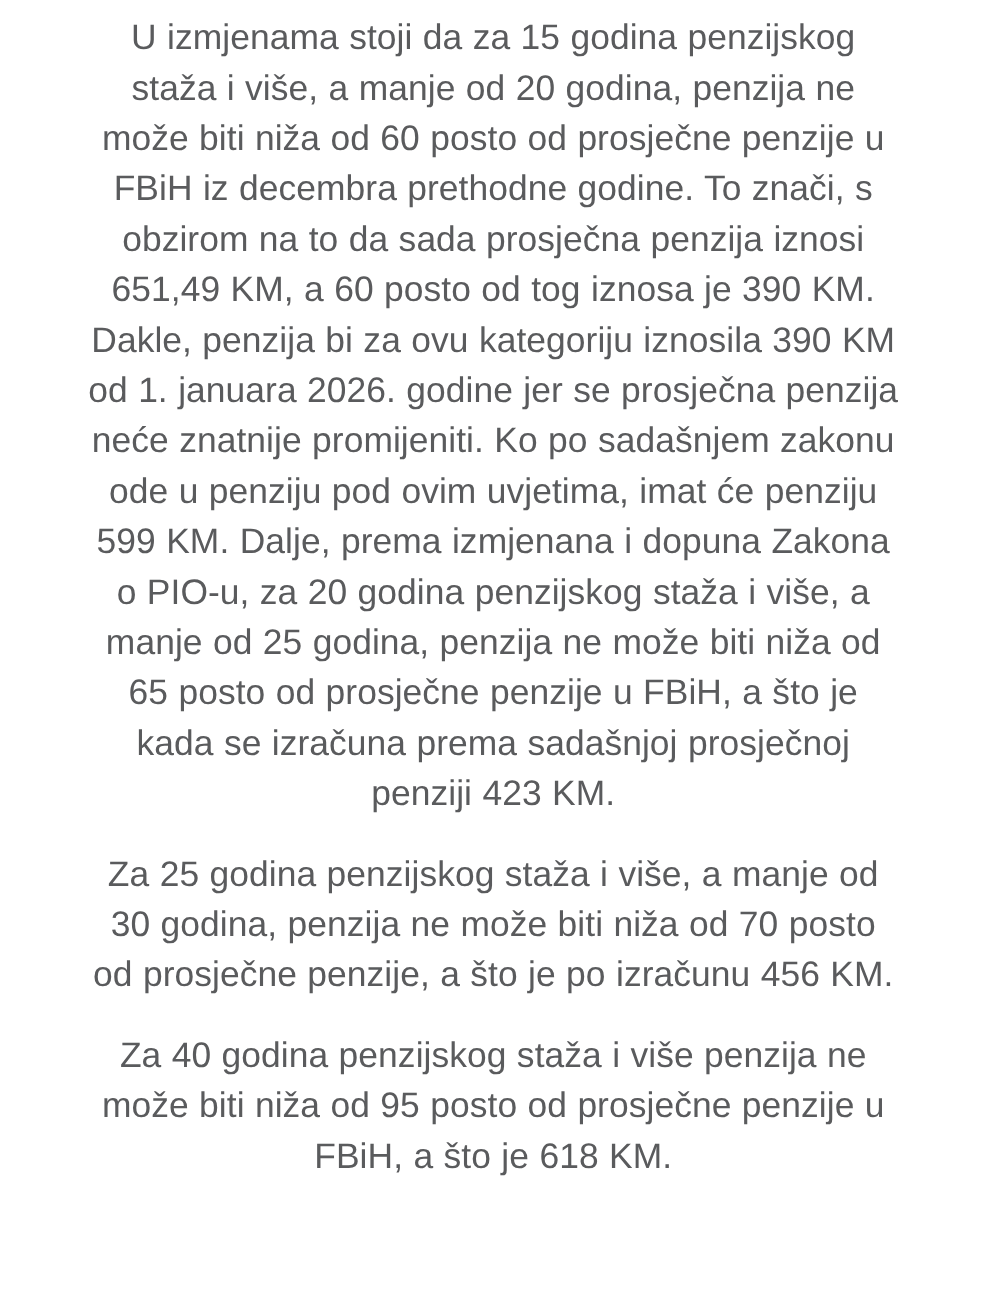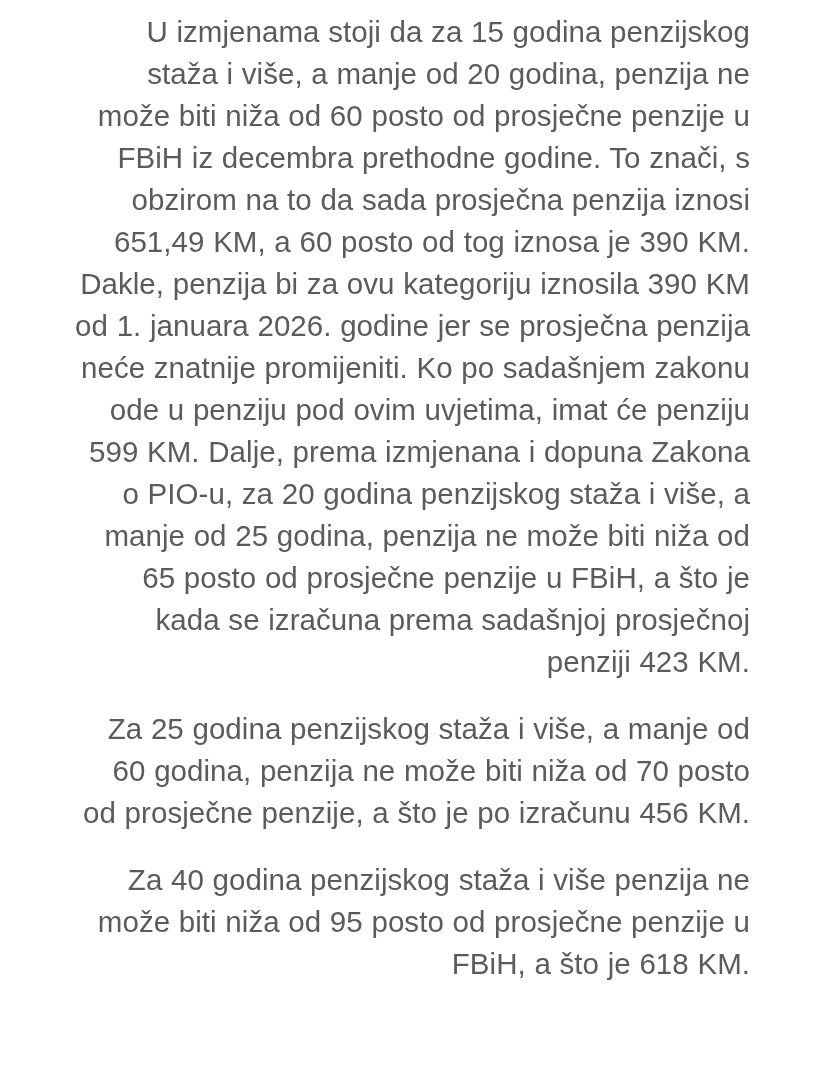--- a/index.html
+++ b/index.html
@@ -23,30 +23,30 @@
   .para {
     margin: 0;
     padding: 0;
     color: #5a5b5d;
     font-family: "Liberation Sans", sans-serif;
     font-size: 29.5px;
     line-height: 42px;
     font-weight: 400;
     letter-spacing: 0.05px;
     word-spacing: 0.4px;
-    text-align: right;
+    text-align: center;
     -webkit-font-smoothing: antialiased;
   }
   .para + .para {
     margin-top: 25px;
   }
   #article > .para:first-child {
     margin-top: 11px;
   }
 </style>
 </head>
 <body>
 
 <div id="article">
   <p class="para">U izmjenama stoji da za 15 godina penzijskog staža i više, a manje od 20 godina, penzija ne može biti niža od 60 posto od prosječne penzije u FBiH iz decembra prethodne godine. To znači, s obzirom na to da sada prosječna penzija iznosi 651,49 KM, a 60 posto od tog iznosa je 390 KM. Dakle, penzija bi za ovu kategoriju iznosila 390 KM od 1. januara 2026. godine jer se prosječna penzija neće znatnije promijeniti. Ko po sadašnjem zakonu ode u penziju pod ovim uvjetima, imat će penziju 599 KM. Dalje, prema izmjenana i dopuna Zakona o PIO-u, za 20 godina penzijskog staža i više, a manje od 25 godina, penzija ne može biti niža od 65 posto od prosječne penzije u FBiH, a što je kada se izračuna prema sadašnjoj prosječnoj penziji 423 KM.</p>
-  <p class="para">Za 25 godina penzijskog staža i više, a manje od 60 godina, penzija ne može biti niža od 70 posto od prosječne penzije, a što je po izračunu 456 KM.</p>
+  <p class="para">Za 25 godina penzijskog staža i više, a manje od 30 godina, penzija ne može biti niža od 70 posto od prosječne penzije, a što je po izračunu 456 KM.</p>
   <p class="para">Za 40 godina penzijskog staža i više penzija ne može biti niža od 95 posto od prosječne penzije u FBiH, a što je 618 KM.</p>
 </div>
 
 </body></html>

